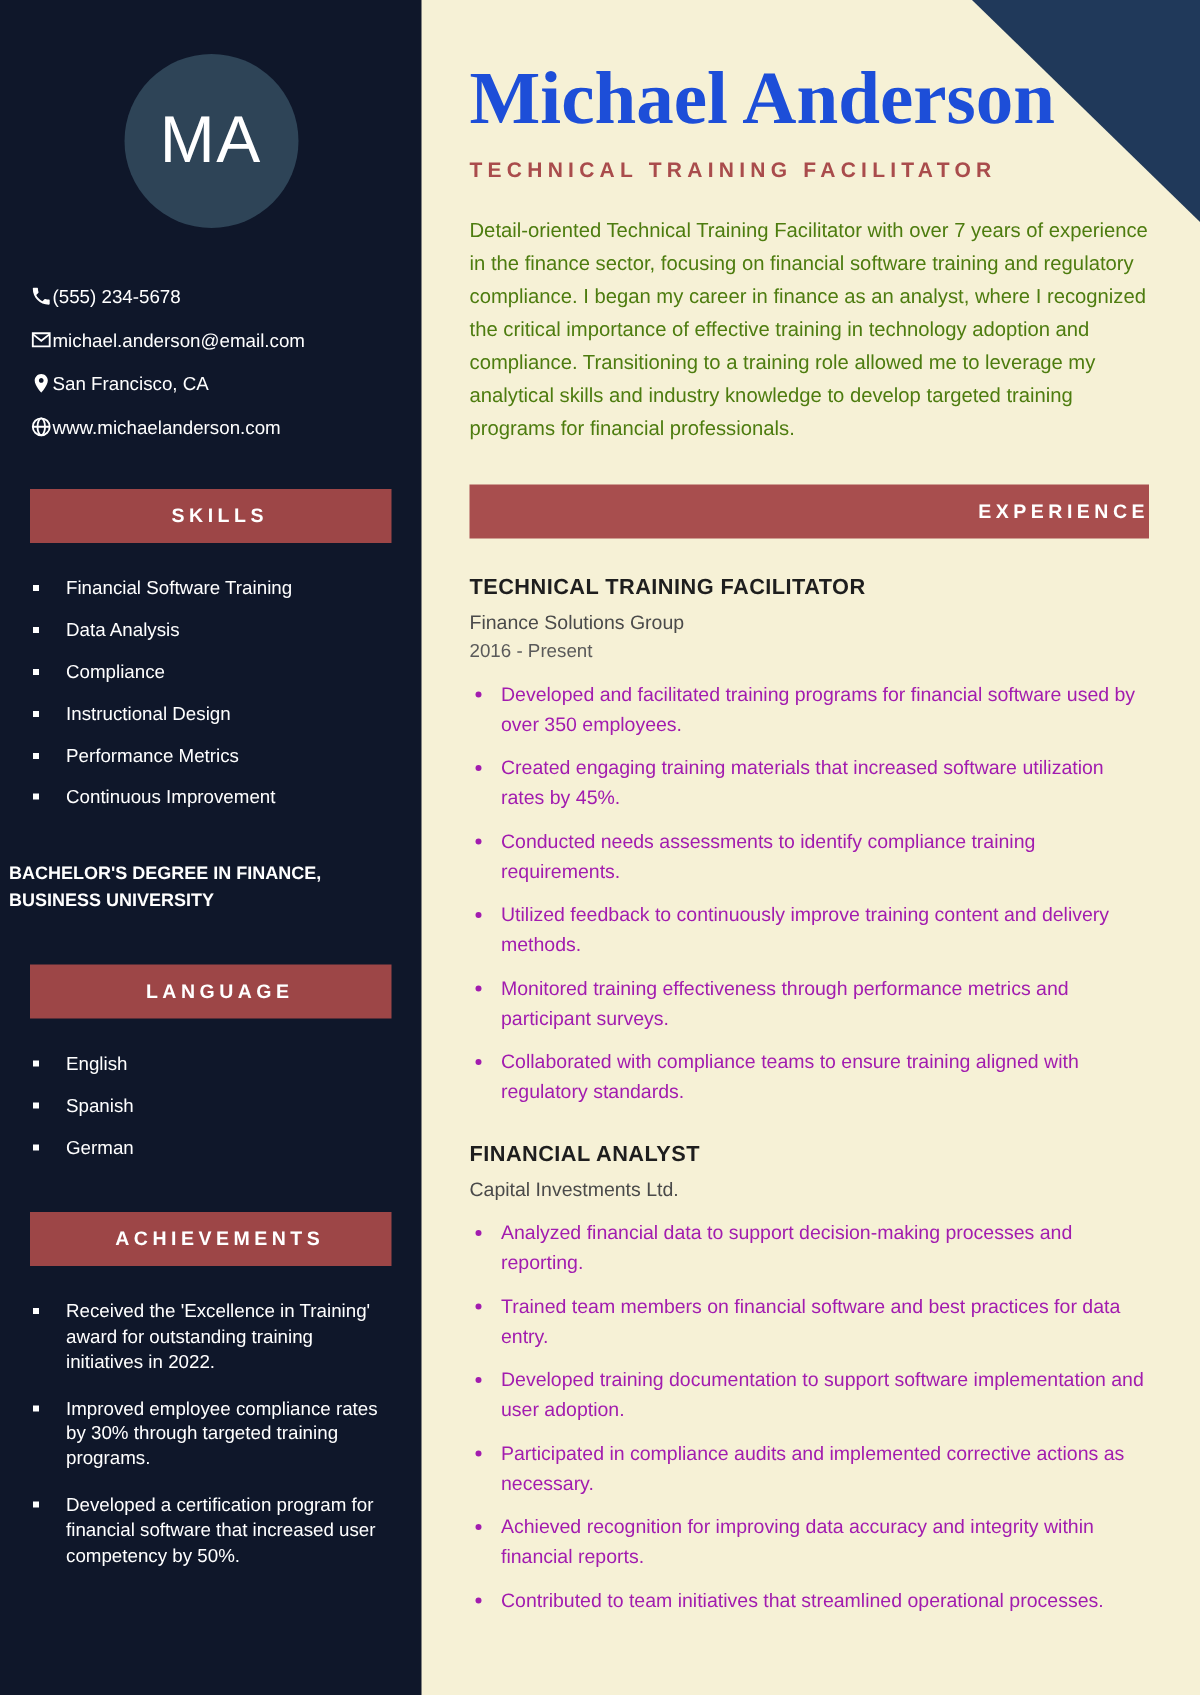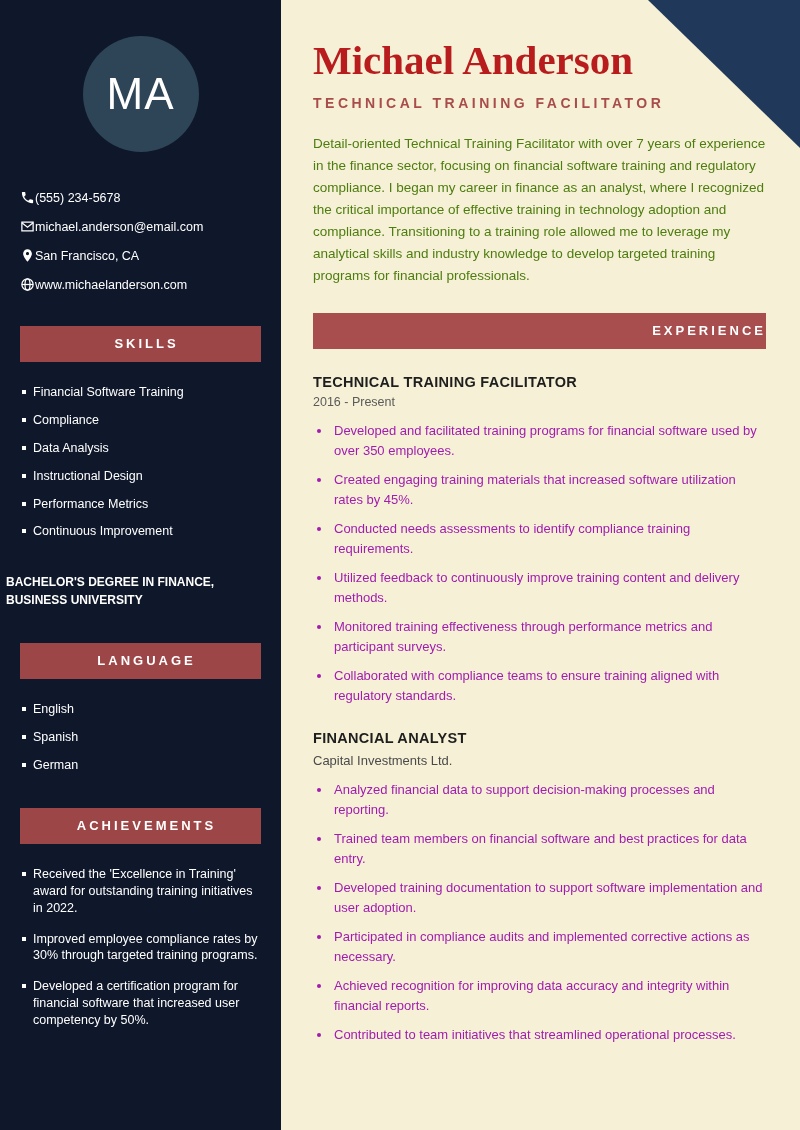--- a/index.html
+++ b/index.html
@@ -45,21 +45,21 @@
     height:36px; line-height:36px;
     background:#9d4647;
     text-align:center;
     font-weight:bold;
     font-size:13px;
     letter-spacing:3px;
     color:#ffffff;
     padding-left:12px;
   }
   .side-list { padding:22px 18px 0 22px; }
-  .s-row { display:flex; gap:7px; margin-bottom:11px; font-size:12.5px; line-height:1.35; }
+  .s-row { display:flex; gap:18px; margin-bottom:11px; font-size:12.5px; line-height:1.35; }
   .sq {
     width:4px; height:4px; background:#ffffff;
     margin-top:6px; flex-shrink:0;
   }
   .edu-text {
     padding:22px 22px 0 6px;
     font-weight:bold; font-size:12px; line-height:1.5;
   }
   .edu-line { display:block; }
   .ach .s-row { margin-bottom:14px; }
@@ -72,22 +72,22 @@
   .corner-triangle {
     position:absolute; top:0; right:0;
     width:152px; height:148px;
     background:#20395a;
     clip-path:polygon(0 0, 100% 0, 100% 100%);
     z-index:2;
   }
   .name {
     font-family:"Liberation Serif", serif;
     font-weight:bold;
-    font-size:41px;
-    color:#b91c1c;
+    font-size:50px;
+    color:#1d4ed8;
     margin:8px 0 0 0;
     line-height:1.1;
   }
   .subtitle {
     margin-top:12px;
     font-size:14px;
     font-weight:bold;
     letter-spacing:3.5px;
     color:#a94c4c;
   }
@@ -171,25 +171,25 @@
     </div>
 
     <div class="section-bar">SKILLS</div>
     <div class="side-list">
         <div class="s-row">
           <span class="sq"></span>
           <span>Financial Software Training</span>
         </div>
         <div class="s-row">
           <span class="sq"></span>
+          <span>Data Analysis</span>
+        </div>
+        <div class="s-row">
+          <span class="sq"></span>
           <span>Compliance</span>
-        </div>
-        <div class="s-row">
-          <span class="sq"></span>
-          <span>Data Analysis</span>
         </div>
         <div class="s-row">
           <span class="sq"></span>
           <span>Instructional Design</span>
         </div>
         <div class="s-row">
           <span class="sq"></span>
           <span>Performance Metrics</span>
         </div>
         <div class="s-row">
@@ -243,20 +243,21 @@
     <h1 class="name">Michael Anderson</h1>
     <div class="subtitle">TECHNICAL TRAINING FACILITATOR</div>
 
     <p class="summary">Detail-oriented Technical Training Facilitator with over 7 years of experience in the finance sector, focusing on financial software training and regulatory compliance. I began my career in finance as an analyst, where I recognized the critical importance of effective training in technology adoption and compliance. Transitioning to a training role allowed me to leverage my analytical skills and industry knowledge to develop targeted training programs for financial professionals.</p>
 
     <div class="exp-bar">EXPERIENCE</div>
 
     <div id="jobs">
         <section class="job">
           <div class="job-title">TECHNICAL TRAINING FACILITATOR</div>
+          <div class="job-company">Finance Solutions Group</div>
           <div class="job-dates">2016 - Present</div>
           <ul class="job-bullets">
             <li>Developed and facilitated training programs for financial software used by over 350 employees.</li>
             <li>Created engaging training materials that increased software utilization rates by 45%.</li>
             <li>Conducted needs assessments to identify compliance training requirements.</li>
             <li>Utilized feedback to continuously improve training content and delivery methods.</li>
             <li>Monitored training effectiveness through performance metrics and participant surveys.</li>
             <li>Collaborated with compliance teams to ensure training aligned with regulatory standards.</li>
           </ul>
         </section>

